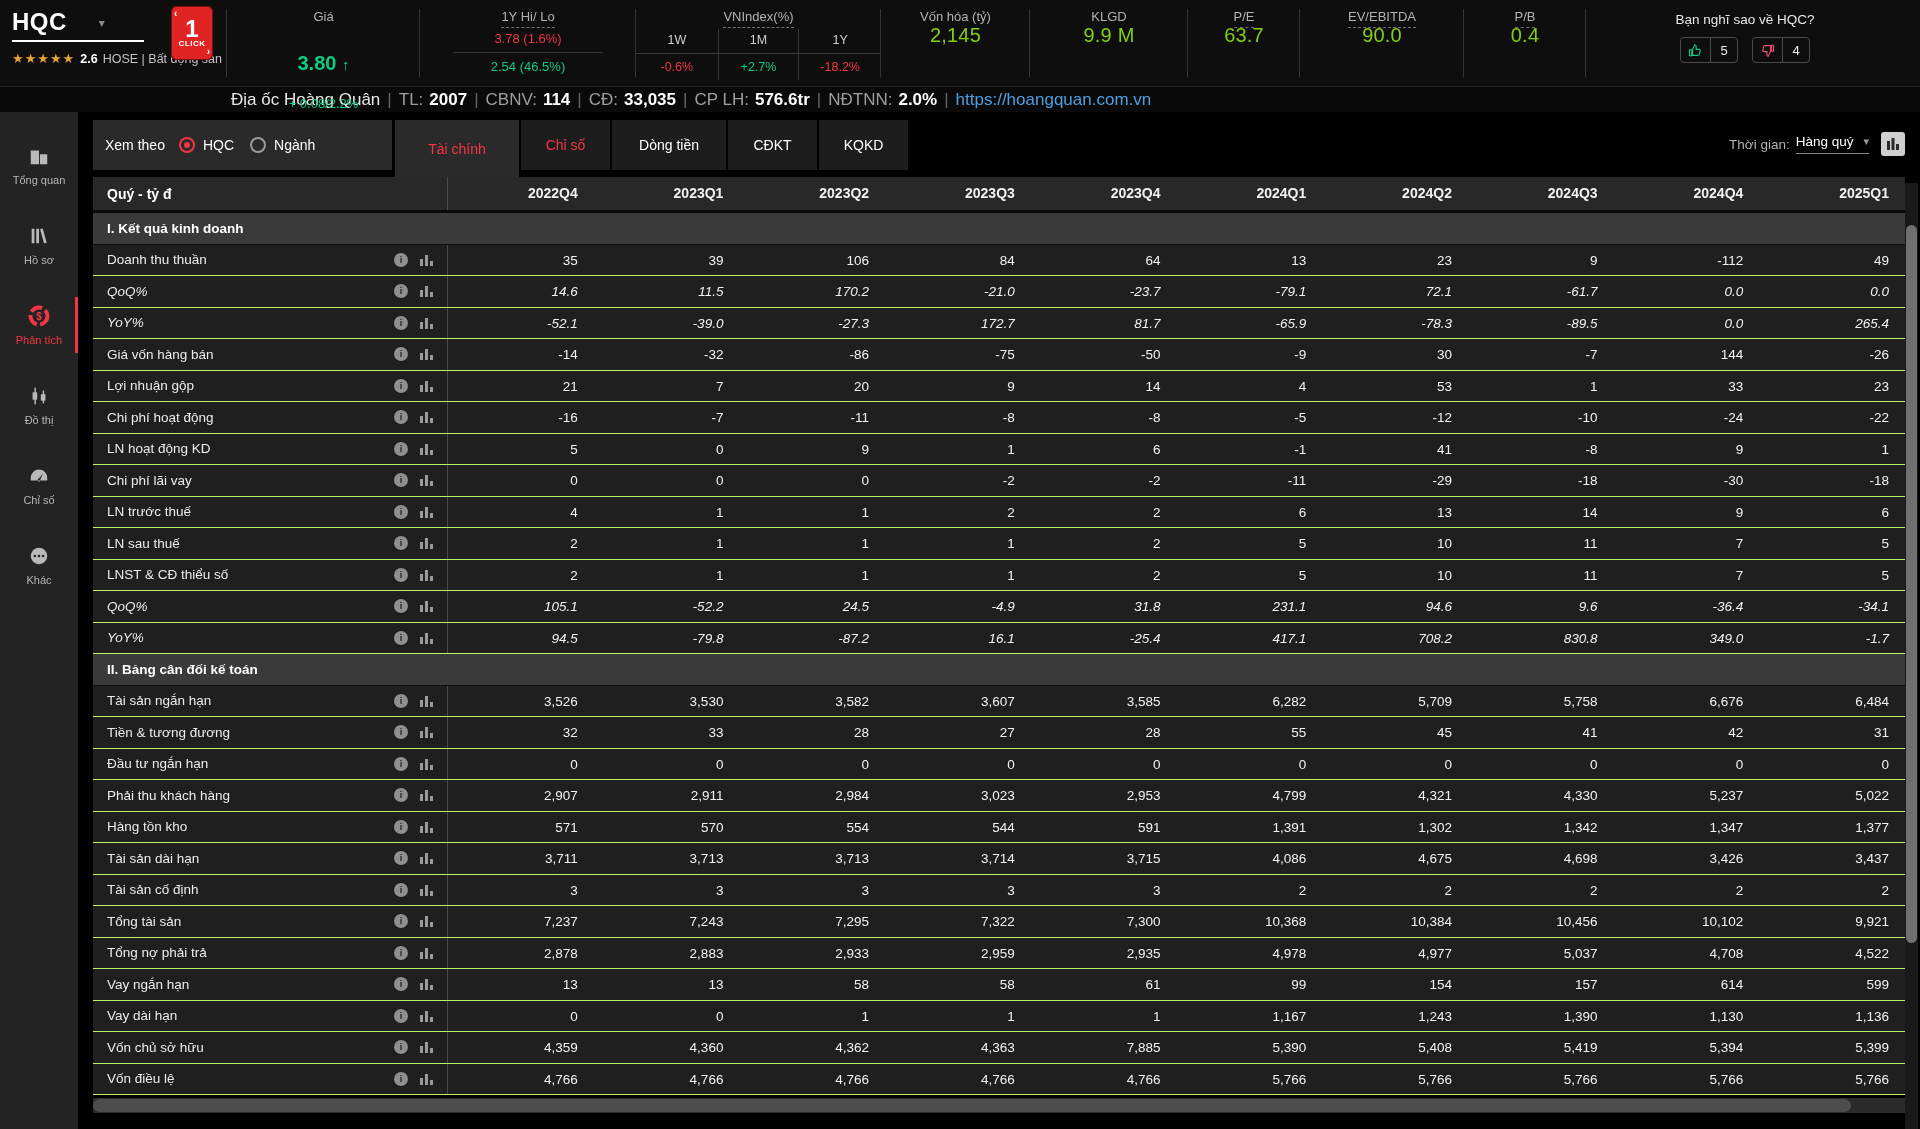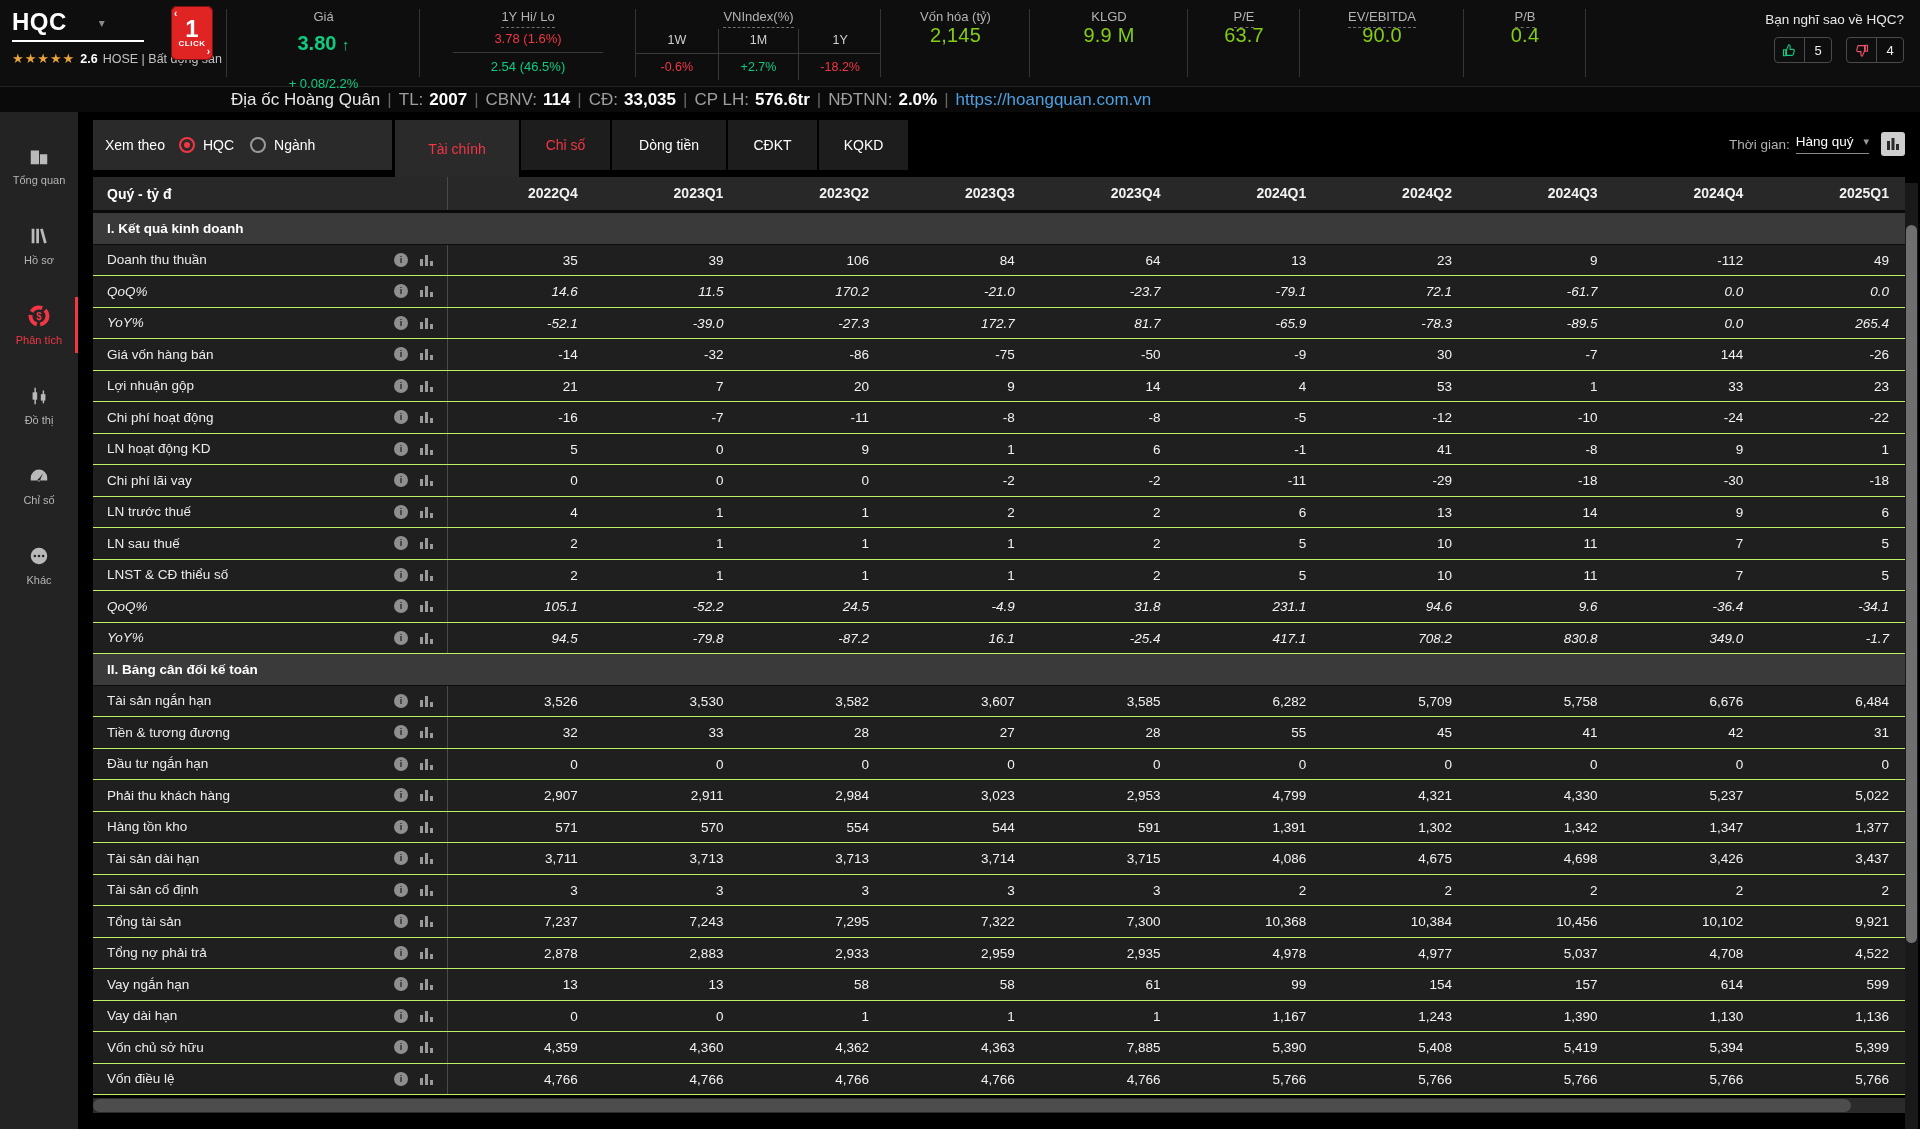--- a/index.html
+++ b/index.html
@@ -27,36 +27,36 @@
   .click-logo .clk { font-size:8px; font-weight:bold; color:#fff; letter-spacing:.5px; }
   .click-logo .arr { position:absolute; color:#fff; font-size:10px; font-weight:bold; line-height:8px; }
   .click-logo .tl { left:3px; top:4px; }
   .click-logo .br { right:3px; bottom:4px; }
   .rating-row { display:flex; align-items:center; margin-top:9px; font-size:12.5px; white-space:nowrap; }
   .stars { color:#e8a33d; font-size:13px; letter-spacing:1px; margin-right:5px; }
   .score { font-weight:bold; color:#fff; margin-right:5px; }
   .exch { color:#c2c2c2; }
 
   .cell-price { width:193px; }
-  .pval { font-size:20px; font-weight:bold; color:#0ecb81; margin-top:8px; }
+  .pval { font-size:20px; font-weight:bold; color:#0ecb81; margin-top:28px; }
   .pval .uparr { font-size:15px; }
   .pchg { font-size:13px; color:#0ecb81; margin-top:21px; }
 
   .cell-hilo { width:216px; }
   .hi { font-size:13px; color:#f23645; margin-top:7px; padding-bottom:6px; width:150px; text-align:center; border-bottom:1px solid #3a3a3a; }
   .lo { font-size:13px; color:#0ecb81; margin-top:6px; }
 
   .cell-vnindex { width:245px; }
   .vn-grid { width:100%; margin-top:5px; display:grid; grid-template-columns:1fr 1fr 1fr; }
   .vn-p { font-size:12.5px; color:#cfcfcf; text-align:center; padding:4px 0 6px; border-bottom:1px solid #3a3a3a; }
   .vn-v { font-size:12.5px; text-align:center; padding:6px 0; }
   .vn-mid { border-left:1px solid #3a3a3a; border-right:1px solid #3a3a3a; }
   .dn { color:#f23645; } .up { color:#0ecb81; }
 
-  .cell-sent { flex:1; align-items:flex-end; padding-right:16px; }
+  .cell-sent { flex:1; align-items:center; padding-right:16px; }
   .sent-q { font-size:13.5px; color:#e8e8e8; margin-top:12px; }
   .sent-row { display:flex; gap:14px; margin-top:10px; }
   .vote { display:flex; border:1px solid #4a4a4a; border-radius:4px; overflow:hidden; cursor:pointer; }
   .vote .ic { width:30px; height:24px; display:flex; align-items:center; justify-content:center; border-right:1px solid #4a4a4a; }
   .vote .ct { width:26px; height:24px; display:flex; align-items:center; justify-content:center; font-size:13px; color:#eee; }
 
   
   .infobar { height:26px; background:#0a0a0a; border-top:1px solid #222; display:flex; align-items:center; padding-left:231px; font-size:17px; white-space:nowrap; }
   .infobar .sep { color:#666; margin:0 7px; }
   .infobar .co { color:#e8e8e8; }

